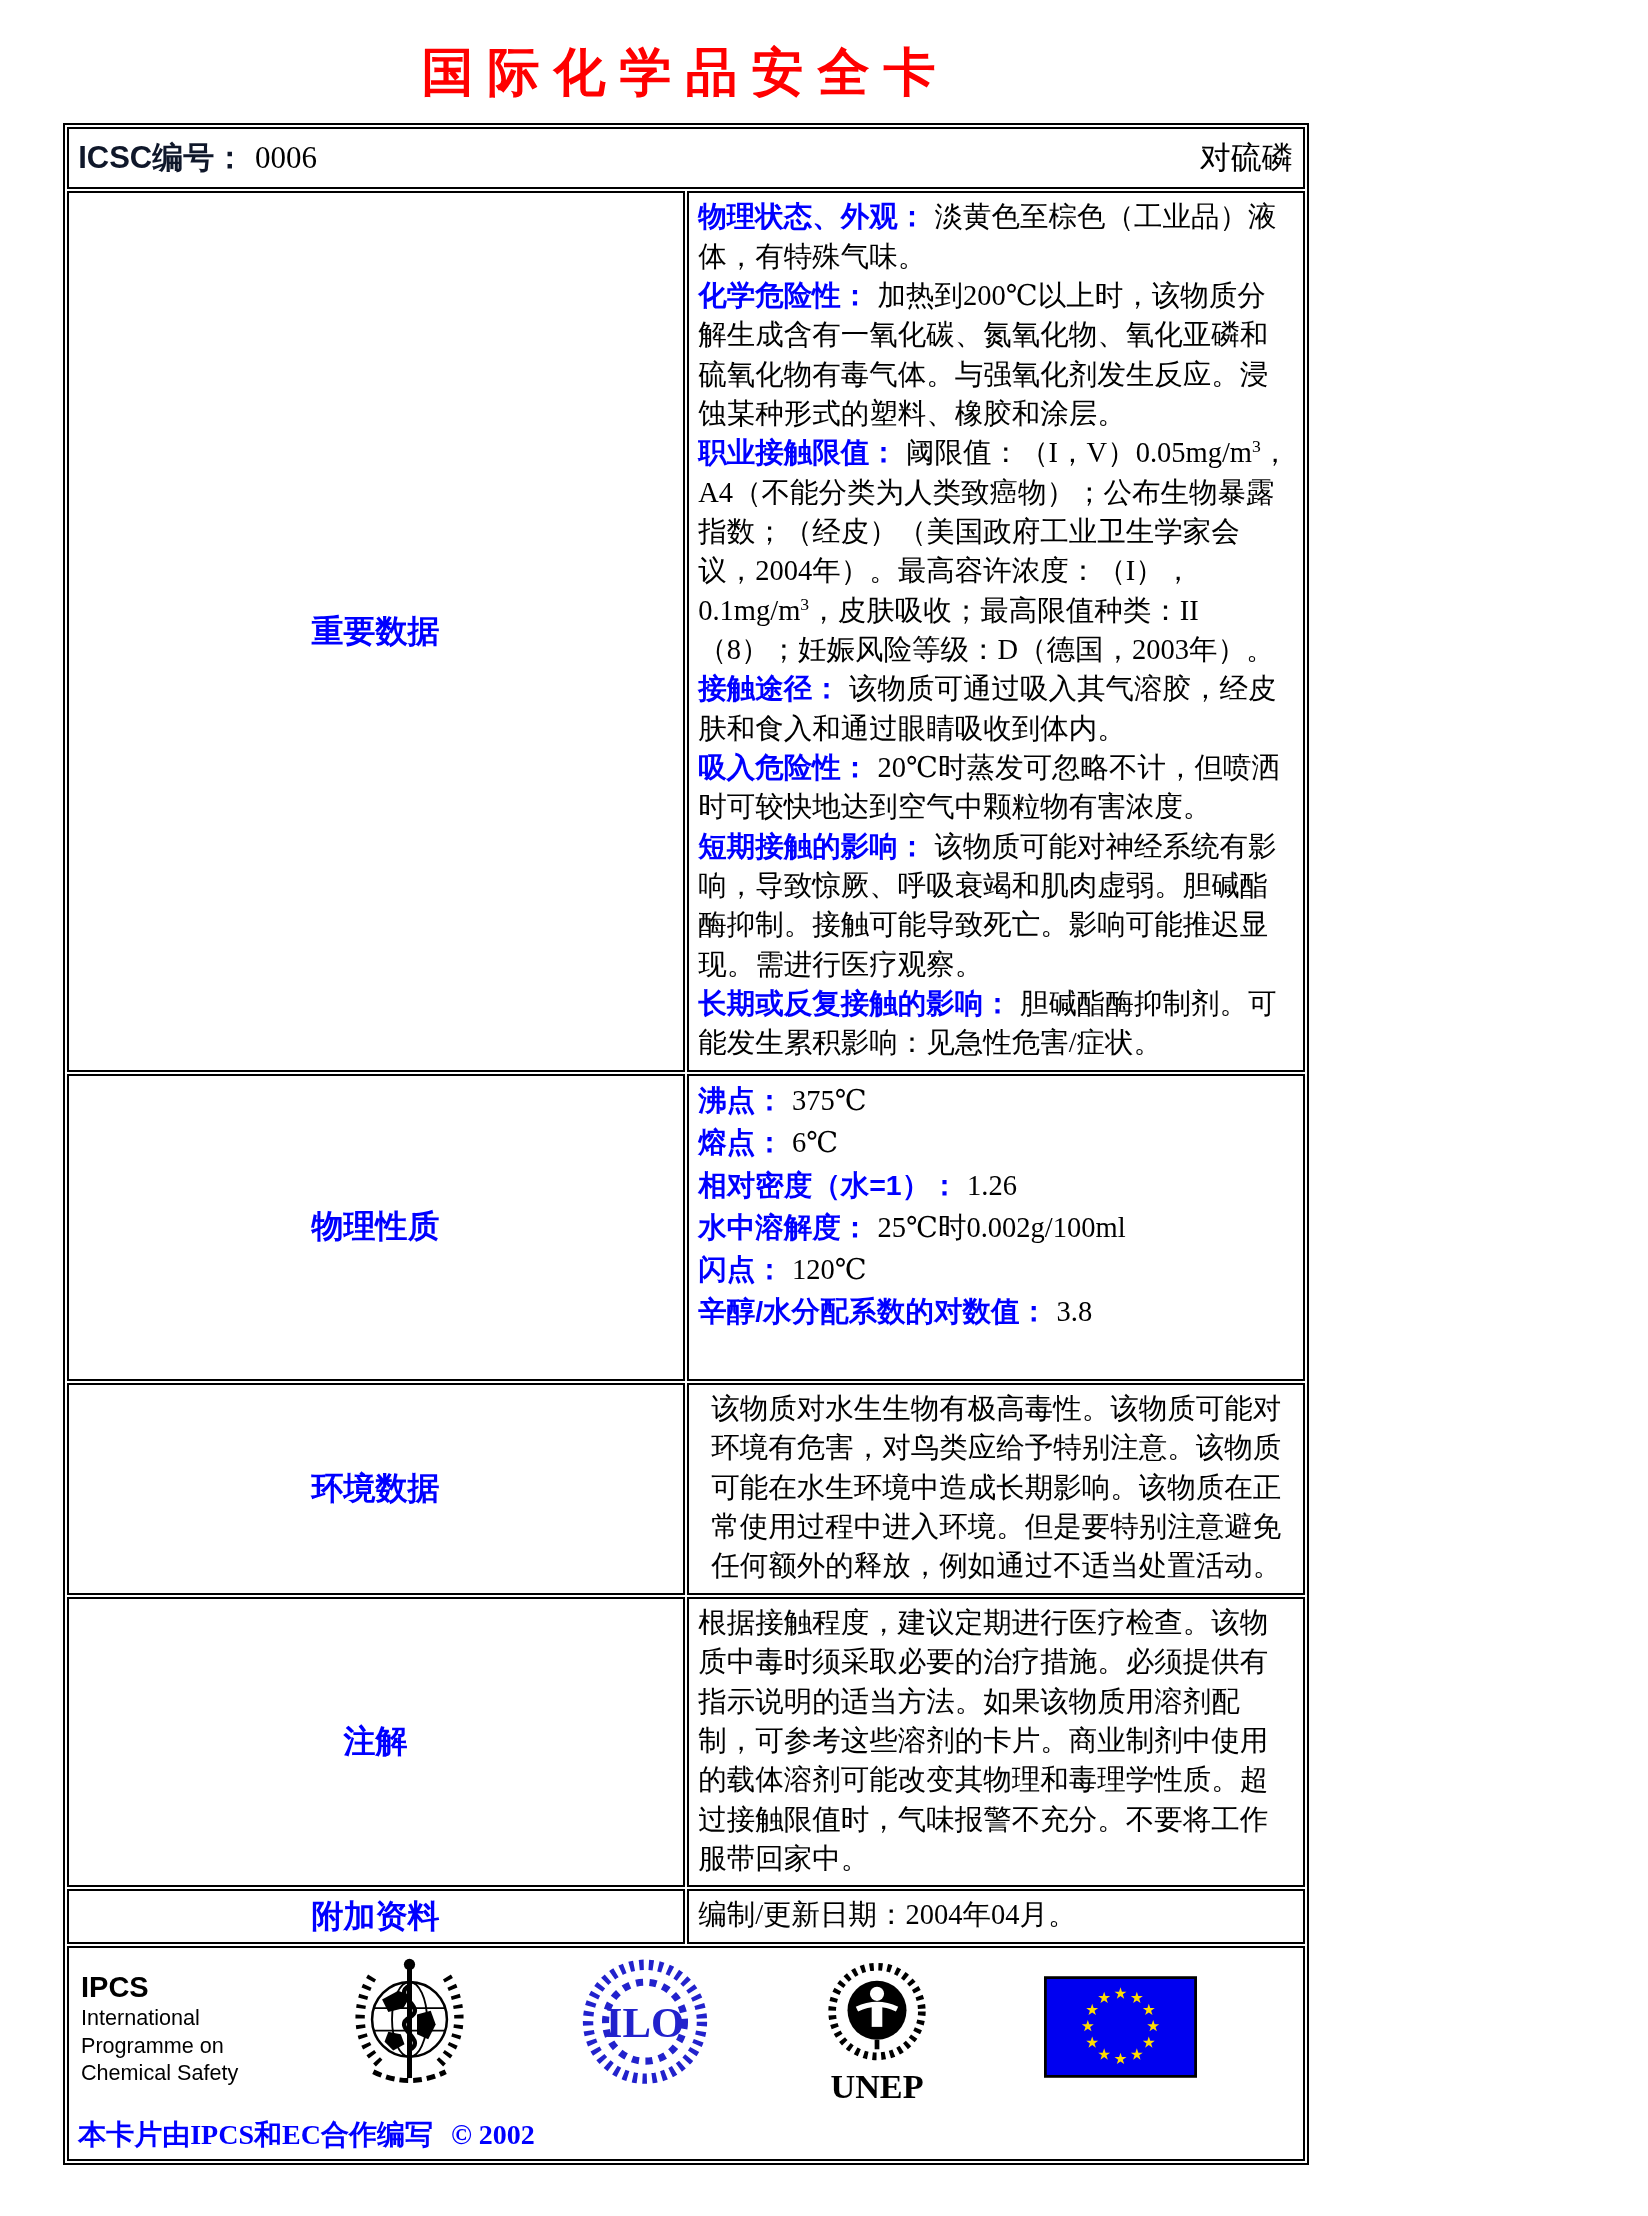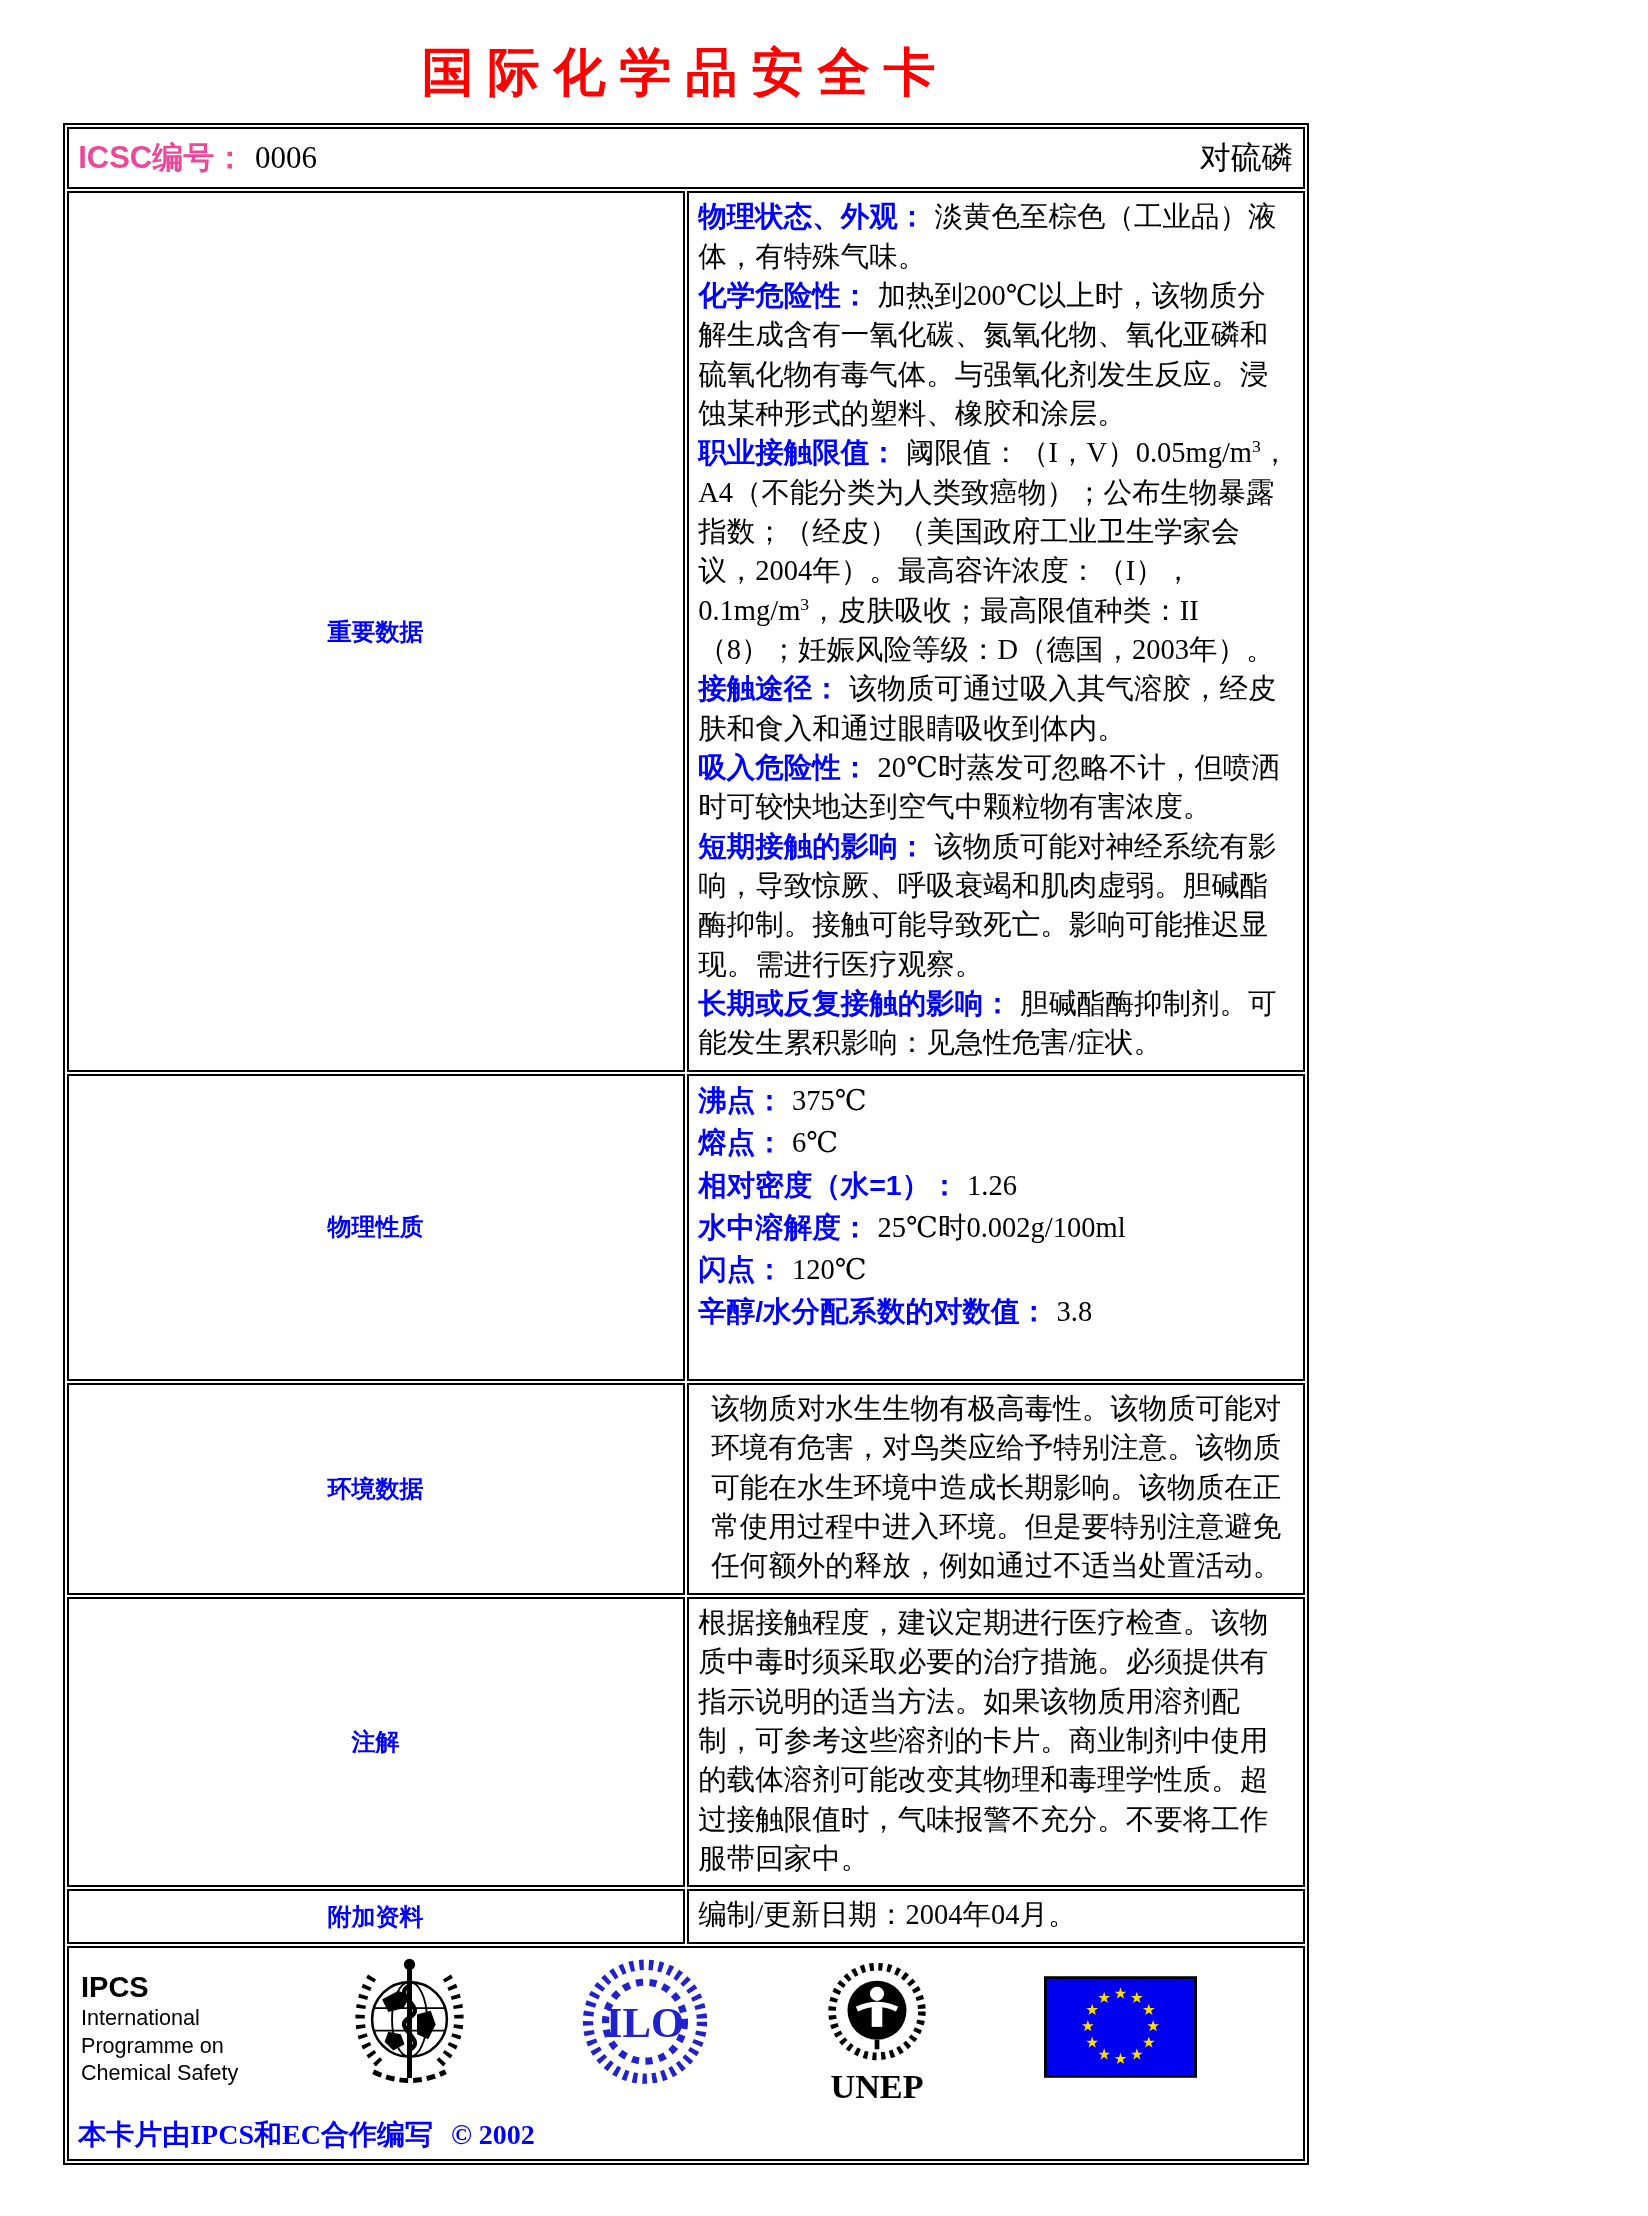--- a/index.html
+++ b/index.html
@@ -16,36 +16,36 @@
   }
   table.card {
     width:1246px; margin:15.3px auto 0;
     border-collapse:separate; border-spacing:2.8px;
     border:2.8px solid #000; background:#fff;
     table-layout:fixed;
   }
   td { border:2.1px solid #000; vertical-align:top; background:#fff; }
   td.label-cell {
     width:152px; text-align:center; vertical-align:middle;
-    color:#0000FF; font-weight:bold; font-size:24px;
+    color:#0000FF; font-weight:bold; font-size:32px;
     font-family:"Liberation Sans","DejaVu Sans",sans-serif;
   }
   td.content-cell { padding:4.2px 8.4px 7px 9.7px; font-size:28.5px; line-height:1.38; }
   .h-header    { height:58px;  }
   .h-important { height:717px;}
   .h-physical  { height:292px; }
   .h-environ   { height:153px;text-align:center; }
   .h-notes     { height:167px; }
   .h-addinfo   { height:40px;  }
   .h-logos     { height:167px; }
   .h-legal     { height:54px;  }
   .header-cell { vertical-align:middle; padding:0 9.7px; font-size:31px; }
   .header-flex { display:flex; justify-content:space-between; align-items:center; }
   .blue-label {
-    color:#ec4899; font-weight:bold;
+    color:#0f172a; font-weight:bold;
     font-family:"Liberation Sans","DejaVu Sans",sans-serif;
   }
   .icsc-num { margin-left:9.7px; }
   .para { margin:0; }
   .ilabel {
     color:#0000FF; font-weight:bold; margin-right:8.4px;
     font-family:"Liberation Sans","DejaVu Sans",sans-serif;
   }
   sup { font-size:0.62em; }
   .prop-line { margin:0; padding:1.4px 0; }

